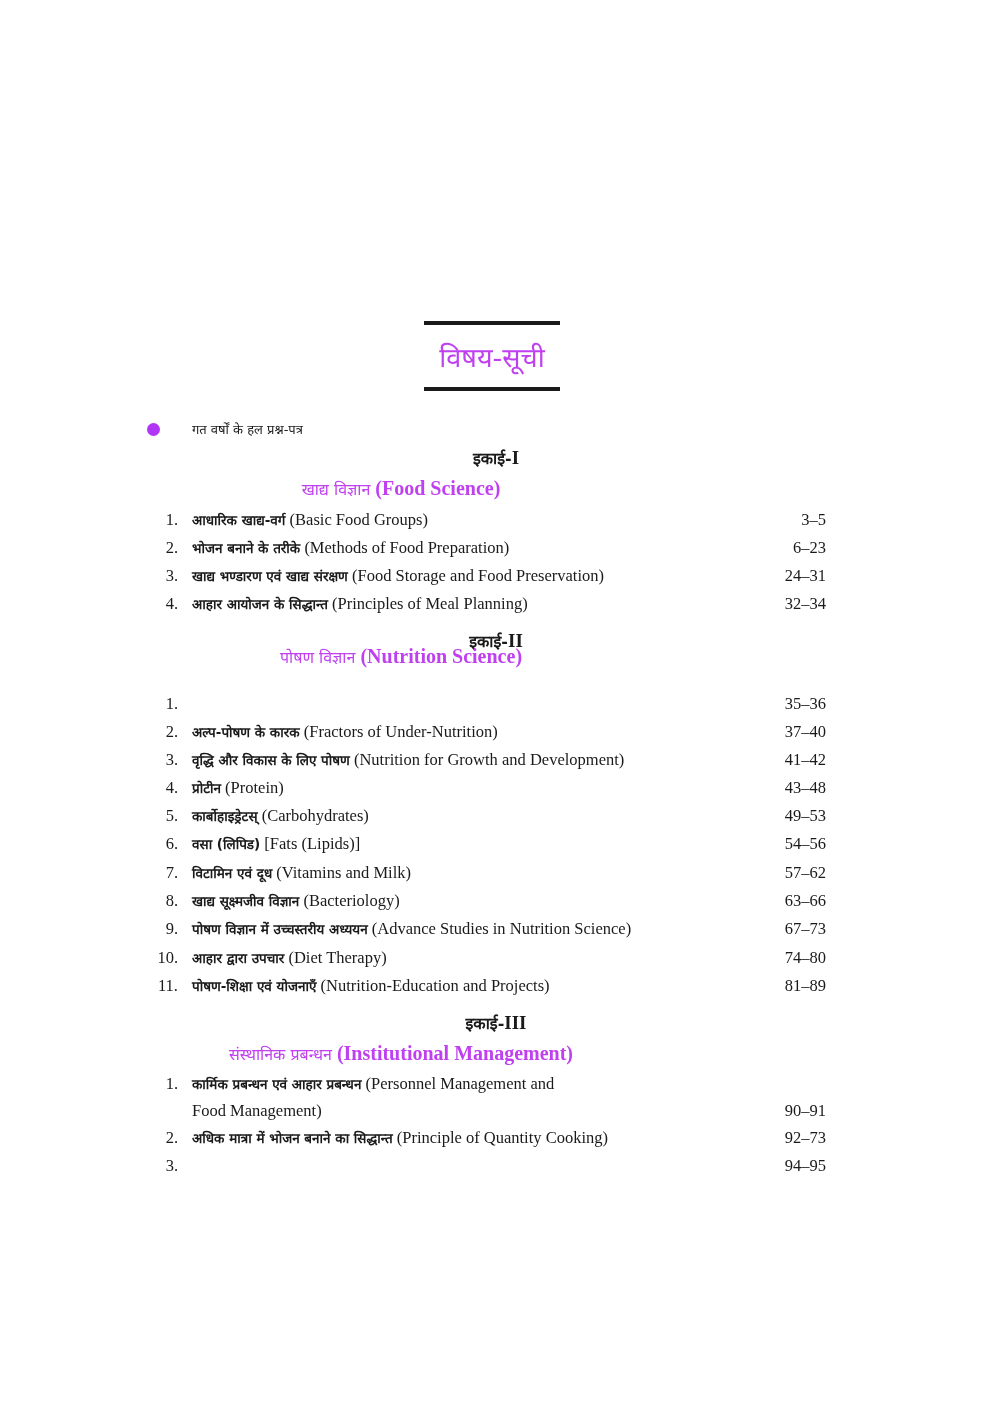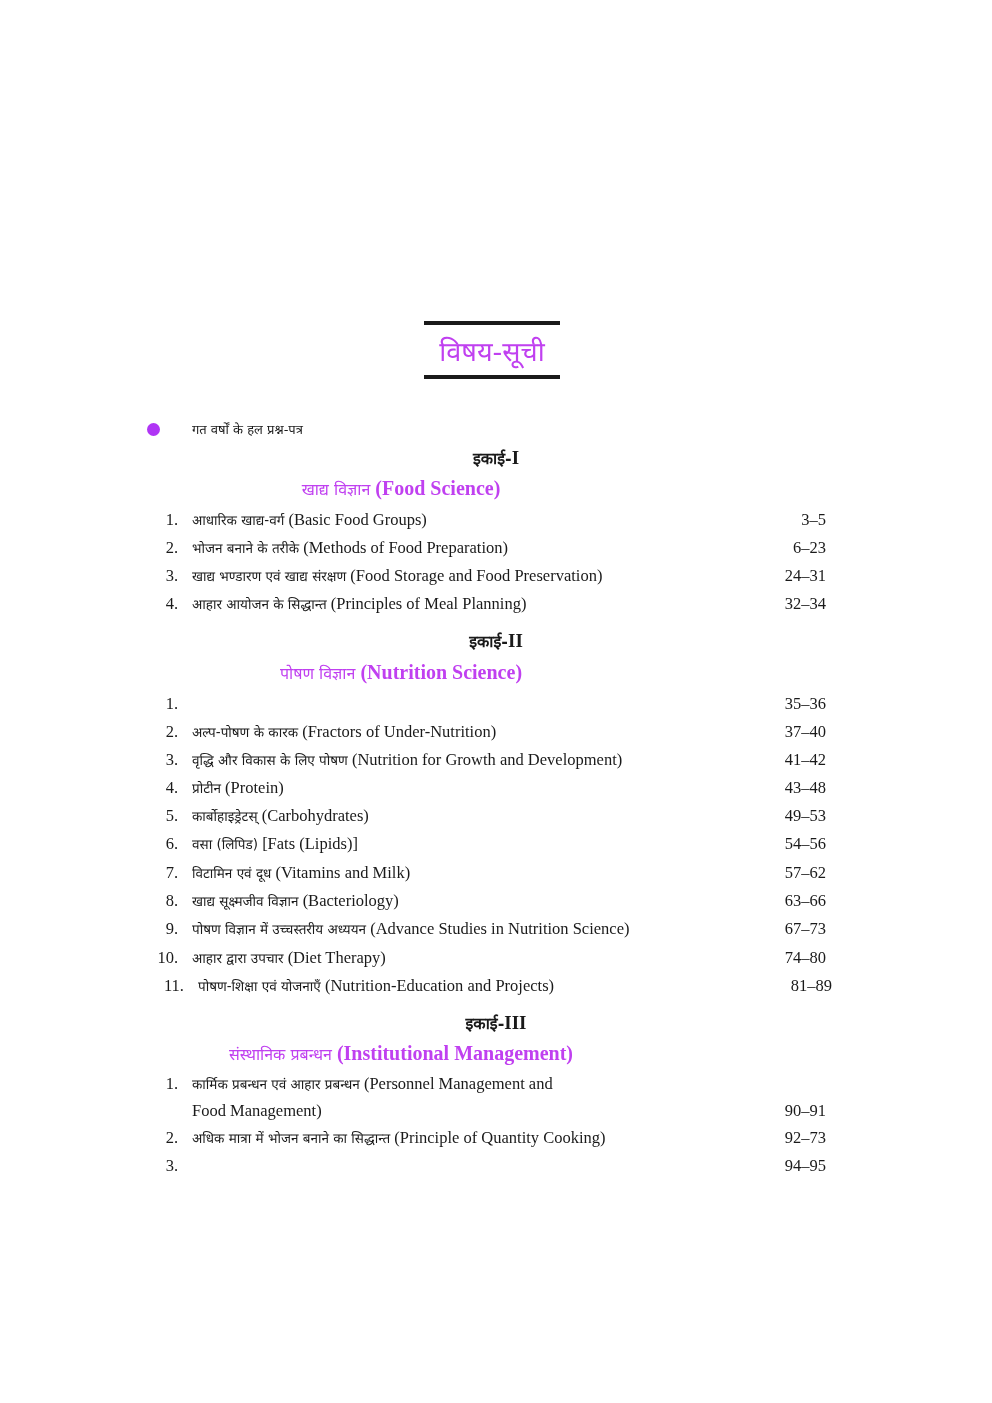--- a/index.html
+++ b/index.html
@@ -1,32 +1,32 @@
 <!DOCTYPE html>
 <html><head>
 <meta charset="utf-8">
 <style>
   html, body { margin: 0; padding: 0; background: #ffffff; }
   body { width: 992px; height: 1403px; position: relative; overflow: hidden;
          font-family: "Liberation Serif", serif; color: #1a1a1a; }
-  .title-box { position: absolute; left: 424px; top: 321px; width: 136px; height: 58px;
+  .title-box { position: absolute; left: 424px; top: 321px; width: 136px; height: 70px;
                border-top: 4px solid #1a1a1a; border-bottom: 4px solid #1a1a1a; box-sizing: border-box;
                display: flex; align-items: center; justify-content: center; }
   .title-text { font-family: "DejaVu Sans", sans-serif; font-size: 27px; color: #c040f0; font-weight: normal; white-space: nowrap; }
   .bullet-row { position: absolute; left: 147px; top: 420px; display: flex; align-items: center; }
   .bullet { width: 13px; height: 13px; border-radius: 50%; background: #b035f5; margin-right: 20px; }
   .bullet-text { font-family: "DejaVu Sans", sans-serif; font-size: 13px; margin-left: 12px; }
   .unit-head { position: absolute; left: 0; width: 992px; text-align: center; font-weight: bold; font-size: 19px; }
   .unit-head .hi { font-family: "DejaVu Sans", sans-serif; font-size: 16px; font-weight: bold; }
   .unit-sub { position: absolute; left: 0; width: 802px; text-align: center; font-weight: bold; font-size: 20px; color: #c040f0; }
   .unit-sub .hi { font-family: "DejaVu Sans", sans-serif; font-size: 16px; font-weight: normal; }
   .row { position: absolute; left: 150px; width: 692px; height: 24px; font-size: 16.5px; }
   .row .num { position: absolute; right: 664px; top: 0; text-align: right; width: 40px; }
   .row .txt { position: absolute; left: 42px; top: 0; white-space: nowrap; }
-  .row .txt .hi { font-family: "DejaVu Sans", sans-serif; font-size: 13.5px; }
+  .row .txt .hi { font-family: "DejaVu Sans", sans-serif; font-size: 13.5px; font-weight: bold; }
   .row .pg { position: absolute; right: 16px; top: 0; text-align: right; }
 </style>
 </head>
 <body>
 
 <div class="title-box">
   <span class="title-text">विषय-सूची</span>
 </div>
 
 <div class="bullet-row">
@@ -58,21 +58,21 @@
 </div>
 <div class="row" style="top:594px;">
   <span class="num">4.</span>
   <span class="txt"><span class="hi">आहार आयोजन के सिद्धान्त</span> <span>(Principles of Meal Planning)</span></span>
   <span class="pg">32–34</span>
 </div>
 
 <div class="unit-head" style="top:630px;">
   <span class="hi">इकाई-</span><span>II</span>
 </div>
-<div class="unit-sub" style="top:661px;">
+<div class="unit-sub" style="top:645px;">
   <span class="hi">पोषण विज्ञान</span> <span>(Nutrition Science)</span>
 </div>
 
 <div class="row" style="top:694px;">
   <span class="num">1.</span>
   <span class="pg">35–36</span>
 </div>
 <div class="row" style="top:722px;">
   <span class="num">2.</span>
   <span class="txt"><span class="hi">अल्प-पोषण के कारक</span> <span>(Fractors of Under-Nutrition)</span></span>
@@ -111,21 +111,21 @@
 <div class="row" style="top:919px;">
   <span class="num">9.</span>
   <span class="txt"><span class="hi">पोषण विज्ञान में उच्चस्तरीय अध्ययन</span> <span>(Advance Studies in Nutrition Science)</span></span>
   <span class="pg">67–73</span>
 </div>
 <div class="row" style="top:948px;">
   <span class="num">10.</span>
   <span class="txt"><span class="hi">आहार द्वारा उपचार</span> <span>(Diet Therapy)</span></span>
   <span class="pg">74–80</span>
 </div>
-<div class="row" style="top:976px;margin-left:6px;">
+<div class="row" style="top:976px;">
   <span class="num">11.</span>
   <span class="txt"><span class="hi">पोषण-शिक्षा एवं योजनाएँ</span> <span>(Nutrition-Education and Projects)</span></span>
   <span class="pg">81–89</span>
 </div>
 
 <div class="unit-head" style="top:1012px;">
   <span class="hi">इकाई-</span><span>III</span>
 </div>
 <div class="unit-sub" style="top:1042px;">
   <span class="hi">संस्थानिक प्रबन्धन</span> <span>(Institutional Management)</span>

